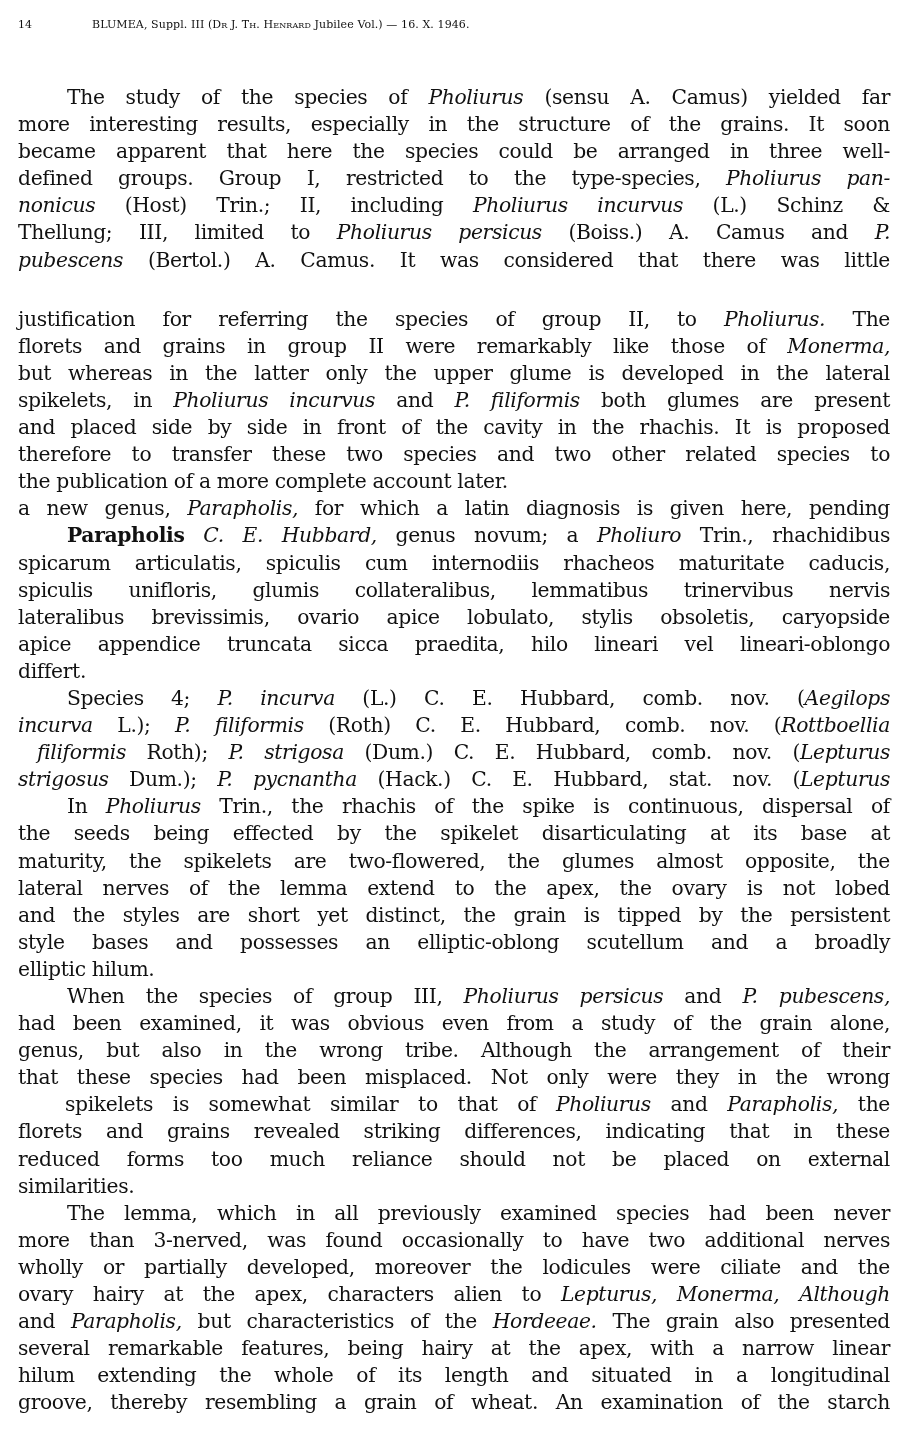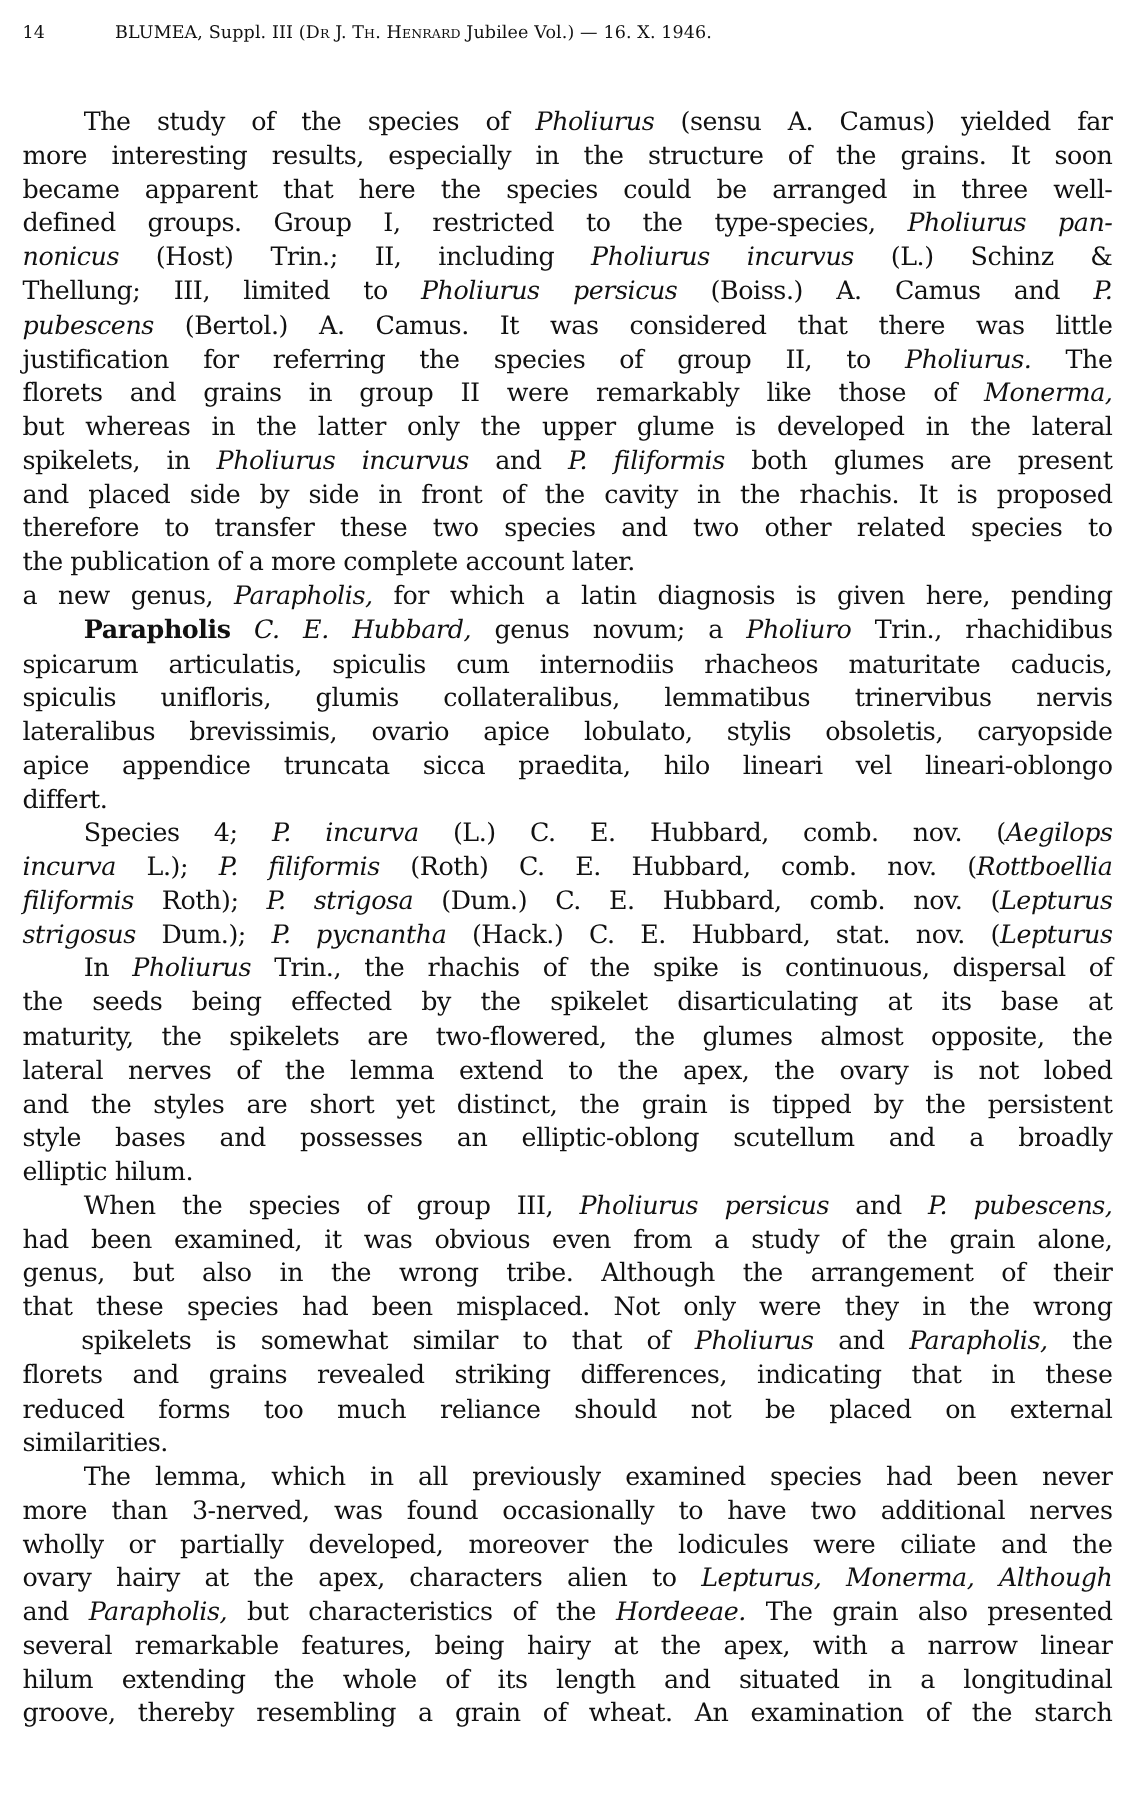--- a/index.html
+++ b/index.html
@@ -1,19 +1,19 @@
 <!DOCTYPE html>
 <html><head>
 <meta charset="utf-8">
 <style>
   html, body { margin: 0; padding: 0; background: #ffffff; }
   body { width: 900px; height: 1446px; overflow: hidden; position: relative;
          font-family: "DejaVu Serif", "Liberation Serif", serif; color: #111; }
   .header { position: absolute; top: 18px; left: 18px; width: 860px; height: 24px;
-            font-size: 14px; white-space: nowrap; }
+            font-size: 11px; white-space: nowrap; }
   .header .pno { position: absolute; left: 0; top: 0; }
   .header .run { position: absolute; left: 74px; top: 0; letter-spacing: 0.1px; }
   .sc { font-variant: small-caps; }
   .body { position: absolute; top: 84px; left: 18px; width: 872px; }
   .line { display: block; height: 27.1px; line-height: 27.1px; font-size: 20.3px;
           text-align: justify; text-align-last: justify; white-space: nowrap; overflow: visible;
           letter-spacing: -0.35px; word-spacing: 0px; }
   .line.last { text-align-last: left; }
   .line.indent { padding-left: 49px; }
   .line span { white-space: pre; }
@@ -29,37 +29,37 @@
 </div>
 
 <div class="body" id="body">
     <div class="line indent" style="word-spacing: 0px;"><span>The study of the species of </span><span class="it">Pholiurus</span><span> (sensu A. Camus) yielded far</span></div>
     <div class="line" style="word-spacing: 0px;"><span>more interesting results, especially in the structure of the grains. It soon</span></div>
     <div class="line" style="word-spacing: 0px;"><span>became apparent that here the species could be arranged in three well-</span></div>
     <div class="line" style="word-spacing: 0px;"><span>defined groups. Group I, restricted to the type-species, </span><span class="it">Pholiurus pan-</span></div>
     <div class="line" style="letter-spacing: -0.35023px;"><span class="it">nonicus</span><span> (Host) Trin.; II, including </span><span class="it">Pholiurus incurvus</span><span> (L.) Schinz &amp;</span></div>
     <div class="line" style="word-spacing: 0px;"><span>Thellung; III, limited to </span><span class="it">Pholiurus persicus</span><span> (Boiss.) A. Camus and </span><span class="it">P.</span></div>
     <div class="line" style="word-spacing: 0px;"><span class="it">pubescens</span><span> (Bertol.) A. Camus. It was considered that there was little</span></div>
-    <div class="line" style="letter-spacing: -0.350223px;"><span>justification for referring the species of group II, to </span><span class="it">Pholiurus.</span><span> The</span></div>
+    <div class="line" style="letter-spacing: -0.350223px; margin-top: 32px;"><span>justification for referring the species of group II, to </span><span class="it">Pholiurus.</span><span> The</span></div>
     <div class="line" style="word-spacing: 0px;"><span>florets and grains in group II were remarkably like those of </span><span class="it">Monerma,</span></div>
     <div class="line" style="word-spacing: 0px;"><span>but whereas in the latter only the upper glume is developed in the lateral</span></div>
     <div class="line" style="letter-spacing: -0.350211px;"><span>spikelets, in </span><span class="it">Pholiurus incurvus</span><span> and </span><span class="it">P. filiformis</span><span> both glumes are present</span></div>
     <div class="line" style="word-spacing: 0px;"><span>and placed side by side in front of the cavity in the rhachis. It is proposed</span></div>
     <div class="line" style="word-spacing: 0px;"><span>therefore to transfer these two species and two other related species to</span></div>
     <div class="line last"><span>the publication of a more complete account later.</span></div>
     <div class="line" style="word-spacing: 0px;"><span>a new genus, </span><span class="it">Parapholis,</span><span> for which a latin diagnosis is given here, pending</span></div>
     <div class="line indent" style="word-spacing: 0px;"><span class="bd">Parapholis</span><span> </span><span class="it">C. E. Hubbard,</span><span> genus novum; a </span><span class="it">Pholiuro</span><span> Trin., rhachidibus</span></div>
     <div class="line" style="word-spacing: 0px;"><span>spicarum articulatis, spiculis cum internodiis rhacheos maturitate caducis,</span></div>
     <div class="line" style="word-spacing: 0px;"><span>spiculis unifloris, glumis collateralibus, lemmatibus trinervibus nervis</span></div>
     <div class="line" style="word-spacing: 0px;"><span>lateralibus brevissimis, ovario apice lobulato, stylis obsoletis, caryopside</span></div>
     <div class="line" style="word-spacing: 0px;"><span>apice appendice truncata sicca praedita, hilo lineari vel lineari-oblongo</span></div>
     <div class="line last"><span>differt.</span></div>
     <div class="line indent" style="word-spacing: 0px;"><span>Species 4; </span><span class="it">P. incurva</span><span> (L.) C. E. Hubbard, comb. nov. (</span><span class="it">Aegilops</span></div>
     <div class="line" style="word-spacing: 0.0015625px;"><span class="it">incurva</span><span> L.); </span><span class="it">P. filiformis</span><span> (Roth) C. E. Hubbard, comb. nov. (</span><span class="it">Rottboellia</span></div>
-    <div class="line" style="word-spacing: 0px;"><span class="it">filiformis</span><span> Roth); </span><span class="it">P. strigosa</span><span> (Dum.) C. E. Hubbard, comb. nov. (</span><span class="it">Lepturus</span></div>
+    <div class="line" style="word-spacing: 0px; margin-left: 19px;"><span class="it">filiformis</span><span> Roth); </span><span class="it">P. strigosa</span><span> (Dum.) C. E. Hubbard, comb. nov. (</span><span class="it">Lepturus</span></div>
     <div class="line" style="letter-spacing: -0.350214px;"><span class="it">strigosus</span><span> Dum.); </span><span class="it">P. pycnantha</span><span> (Hack.) C. E. Hubbard, stat. nov. (</span><span class="it">Lepturus</span></div>
     <div class="line indent" style="word-spacing: 0.00142045px;"><span>In </span><span class="it">Pholiurus</span><span> Trin., the rhachis of the spike is continuous, dispersal of</span></div>
     <div class="line" style="word-spacing: 0px;"><span>the seeds being effected by the spikelet disarticulating at its base at</span></div>
     <div class="line" style="word-spacing: 0px;"><span>maturity, the spikelets are two-flowered, the glumes almost opposite, the</span></div>
     <div class="line" style="word-spacing: 0px;"><span>lateral nerves of the lemma extend to the apex, the ovary is not lobed</span></div>
     <div class="line" style="word-spacing: 0px;"><span>and the styles are short yet distinct, the grain is tipped by the persistent</span></div>
     <div class="line" style="word-spacing: 0px;"><span>style bases and possesses an elliptic-oblong scutellum and a broadly</span></div>
     <div class="line last"><span>elliptic hilum.</span></div>
     <div class="line indent" style="word-spacing: 0px;"><span>When the species of group III, </span><span class="it">Pholiurus persicus</span><span> and </span><span class="it">P. pubescens,</span></div>
     <div class="line" style="word-spacing: 0px;"><span>had been examined, it was obvious even from a study of the grain alone,</span></div>

